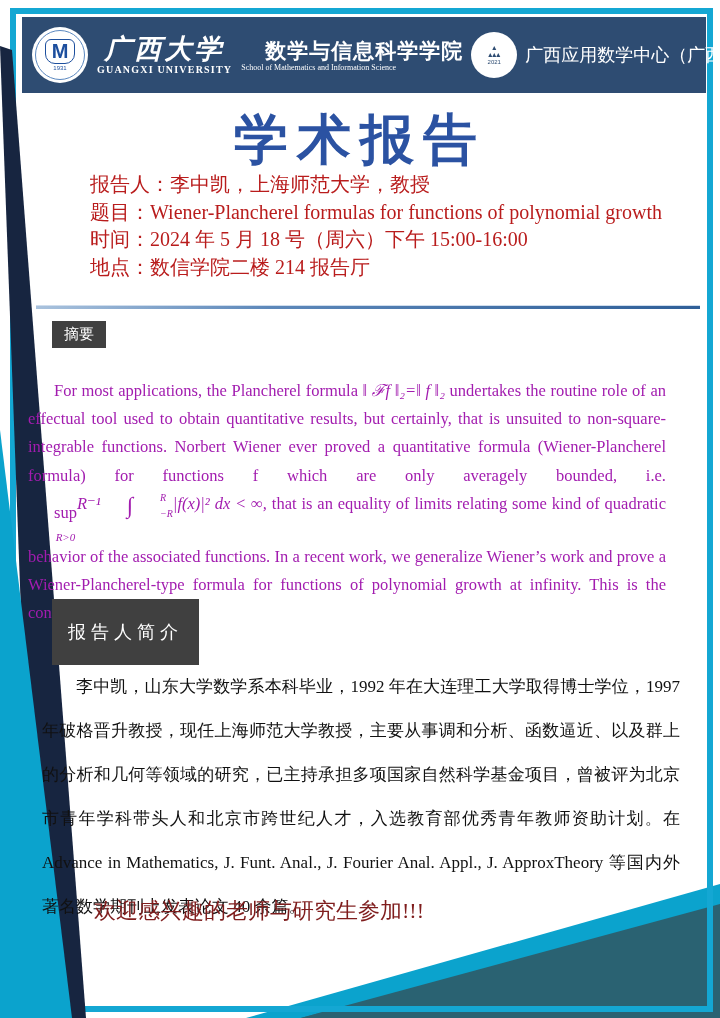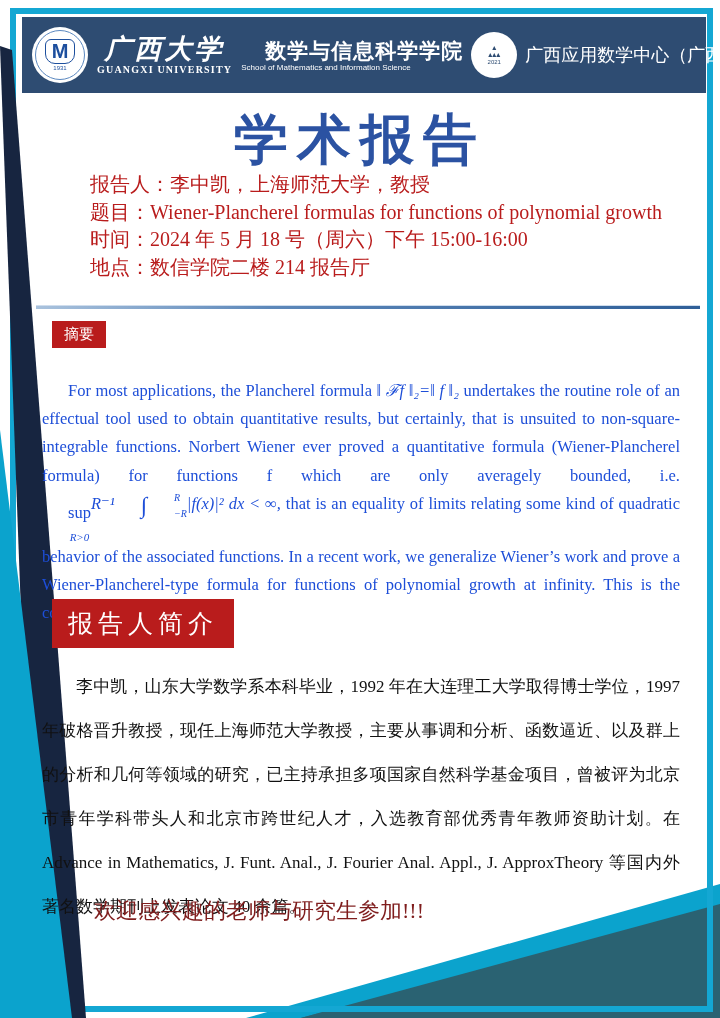--- a/index.html
+++ b/index.html
@@ -20,40 +20,40 @@
   .header{position:absolute;left:22px;top:17px;width:684px;height:76px;background:#2e4c72;display:flex;align-items:center;padding:0 10px;box-sizing:border-box;color:#fff;}
   .seal{width:56px;height:56px;border-radius:50%;background:#fff;position:relative;flex:0 0 auto;display:flex;flex-direction:column;align-items:center;justify-content:center;}
   .seal .ring{position:absolute;inset:3px;border:1px solid #5b88c0;border-radius:50%;}
   .seal .mono{color:#1d4f9e;font-weight:bold;font-size:20px;line-height:20px;font-family:"Liberation Sans",sans-serif;border:1.5px solid #1d4f9e;border-radius:6px 6px 10px 10px;padding:1px 6px 2px 6px;}
   .seal .yr{color:#1d4f9e;font-size:6px;line-height:7px;margin-top:1px;font-family:"Liberation Sans",sans-serif;}
   .uni{margin-left:9px;display:flex;flex-direction:column;align-items:center;flex:0 0 auto;}
   .uni-cn{font-family:"DejaVu Serif","Liberation Serif",serif;font-style:italic;font-weight:bold;font-size:27px;line-height:30px;letter-spacing:3px;white-space:nowrap;}
   .uni-en{font-size:10px;font-weight:bold;letter-spacing:1.2px;line-height:12px;white-space:nowrap;}
   .school{margin-left:9px;display:flex;flex-direction:column;flex:0 0 auto;}
   .school-cn{font-family:"Liberation Sans","DejaVu Sans",sans-serif;font-weight:bold;font-size:21px;line-height:25px;letter-spacing:1px;white-space:nowrap;margin-left:24px;}
-  .school-en{font-family:Liberation Sans, sans-serif;font-size:8px;line-height:10px;white-space:nowrap;}
+  .school-en{font-family:Liberation Serif, serif;font-size:8px;line-height:10px;white-space:nowrap;}
   .clogo{margin-left:8px;width:46px;height:46px;border-radius:50%;background:#fff;flex:0 0 auto;display:flex;flex-direction:column;align-items:center;justify-content:center;}
   .tri-rows{color:#2e4c72;line-height:7px;font-size:8px;letter-spacing:0;text-align:center;font-family:"DejaVu Sans",sans-serif;}
   .clogo .yr{color:#2e4c72;font-size:6px;line-height:8px;font-family:"Liberation Sans",sans-serif;}
   .center-name{margin-left:8px;font-family:"Liberation Sans","DejaVu Sans",sans-serif;font-size:18px;white-space:nowrap;flex:0 0 auto;}
 
   
   .title{position:absolute;left:0;top:104px;width:100%;text-align:center;font-size:54px;font-weight:bold;color:#2b52a2;letter-spacing:9px;font-family:"Liberation Serif","DejaVu Serif",serif;}
 
   
   .info{position:absolute;left:90px;top:171px;font-size:20px;line-height:27.5px;color:#b91c1c;}
   .info .line{white-space:nowrap;}
 
   .rule{position:absolute;left:36px;top:305px;width:664px;height:3px;background:linear-gradient(to right,#a9c2dd 0%,#5d88ba 35%,#2f5f98 100%);border-top:1px solid #cfdded;}
 
-  .badge{position:absolute;background:#b91c1c;color:#ffffff;font-family:Liberation Serif, serif;}
+  .badge{position:absolute;background:#404040;color:#ffffff;font-family:Liberation Serif, serif;}
   .abs-badge{left:52px;top:321px;padding:4px 12px;font-size:15px;}
-  .bio-badge{left:52px;top:599px;padding:8px 16px;font-size:25px;letter-spacing:5px;}
+  .bio-badge{left:52px;top:599px;padding:21px 16px;font-size:18px;letter-spacing:5px;}
 
-  .abstract{position:absolute;left:42px;top:360px;width:638px;font-size:16.5px;line-height:1.72;text-align:justify;text-indent:26px;color:#1d4ed8;}
+  .abstract{position:absolute;left:28px;top:360px;width:638px;font-size:16.5px;line-height:1.72;text-align:justify;text-indent:26px;color:#a21caf;}
   .math{font-style:italic;white-space:nowrap;}
   .supstack{display:inline-flex;flex-direction:column;align-items:center;line-height:1;vertical-align:-9px;font-style:normal;}
   .supstack .under{font-size:11px;font-style:italic;margin-top:10px;}
   .intstack{display:inline-flex;align-items:center;line-height:1;vertical-align:-4px;}
   .intstack .int{font-size:23px;font-style:normal;}
   .intlims{display:inline-flex;flex-direction:column;justify-content:space-between;height:26px;font-size:10px;font-style:italic;margin-left:1px;}
 
   .bio{position:absolute;left:42px;top:648px;width:638px;font-size:17px;line-height:44px;text-align:justify;text-indent:34px;color:#111;}
 
   .closing{position:absolute;left:94px;top:896px;font-size:22px;color:#7f1d1d;}

